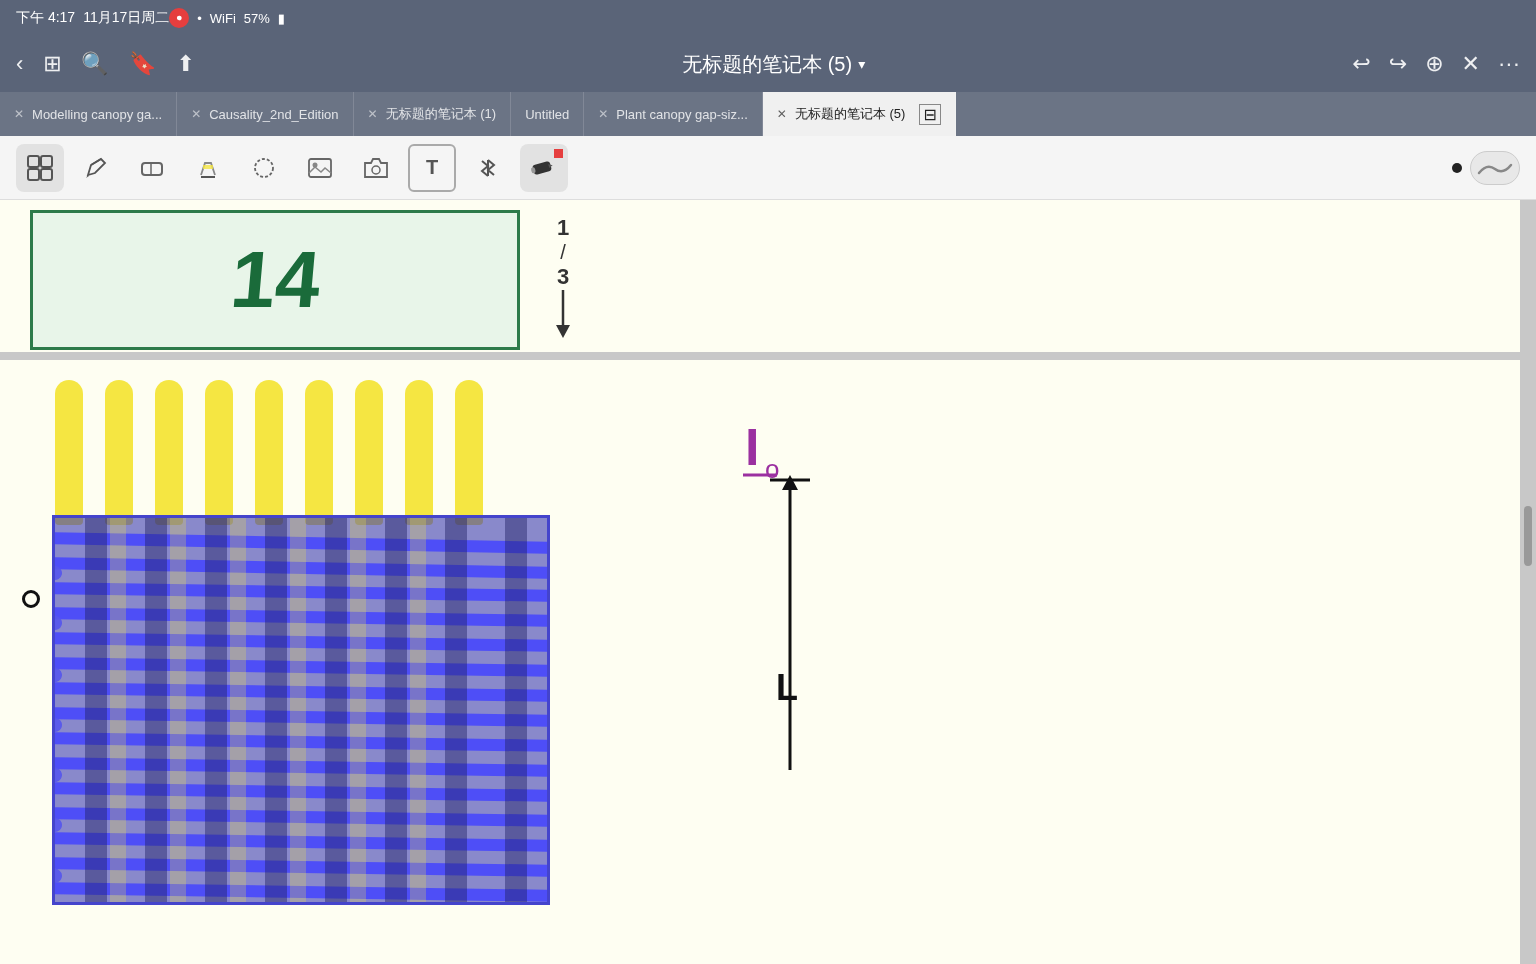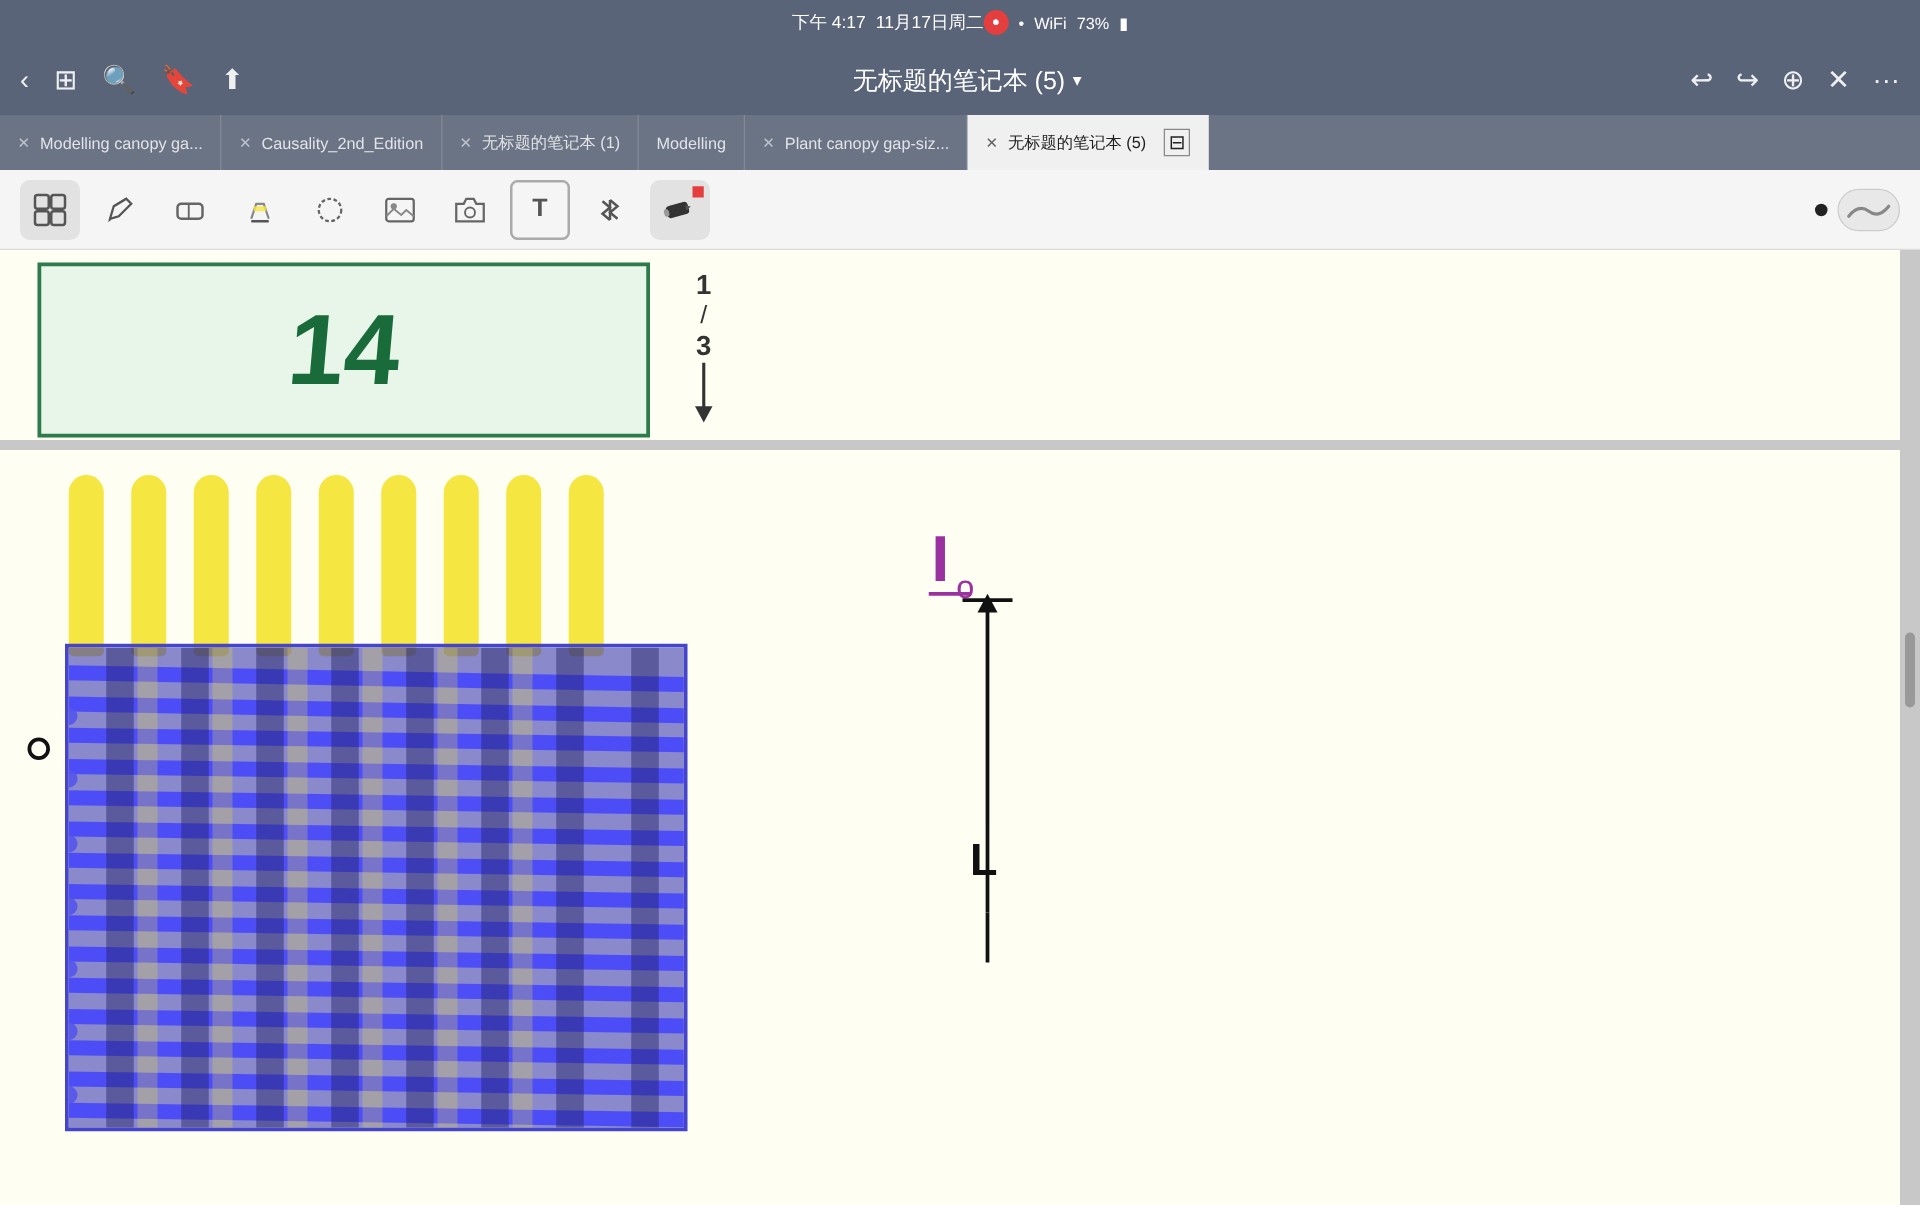--- a/index.html
+++ b/index.html
@@ -10,21 +10,21 @@
       font-family: -apple-system, 'PingFang SC', sans-serif;
       background: #4a5568;
     }
 
     
     .status-bar {
       height: 36px;
       background: #5a6478;
       display: flex;
       align-items: center;
-      justify-content: center;
+      justify-content: flex-start;
       padding: 0 16px;
       color: white;
       font-size: 14px;
       font-weight: 500;
     }
     .status-left { display: flex; gap: 8px; align-items: center; }
     .status-right { display: flex; gap: 8px; align-items: center; font-size: 13px; }
     .status-record { background: #e53e3e; border-radius: 50%; width: 20px; height: 20px; display: flex; align-items: center; justify-content: center; font-size: 10px; }
 
     
@@ -202,21 +202,21 @@
 
 <div class="status-bar">
   <div class="status-left">
     <span>下午 4:17</span>
     <span>11月17日周二</span>
   </div>
   <div class="status-right">
     <div class="status-record">⏺</div>
     <span>•</span>
     <span>WiFi</span>
-    <span>73%</span>
+    <span>57%</span>
     <span>▮</span>
   </div>
 </div>
 
 <div class="title-bar">
   <div class="title-bar-left">
     <span class="tb-icon">‹</span>
     <span class="tb-icon">⊞</span>
     <span class="tb-icon">🔍</span>
     <span class="tb-icon">🔖</span>
@@ -242,21 +242,21 @@
   </div>
   <div class="tab">
     <span class="tab-close">✕</span>
     <span>Causality_2nd_Edition</span>
   </div>
   <div class="tab">
     <span class="tab-close">✕</span>
     <span>无标题的笔记本 (1)</span>
   </div>
   <div class="tab">
-    <span>Modelling</span>
+    <span>Untitled</span>
   </div>
   <div class="tab">
     <span class="tab-close">✕</span>
     <span>Plant canopy gap-siz...</span>
   </div>
   <div class="tab active">
     <span class="tab-close">✕</span>
     <span>无标题的笔记本 (5)</span>
     <span style="margin-left:6px;font-size:16px;border:1px solid #888;padding:0 3px;">⊟</span>
   </div>

